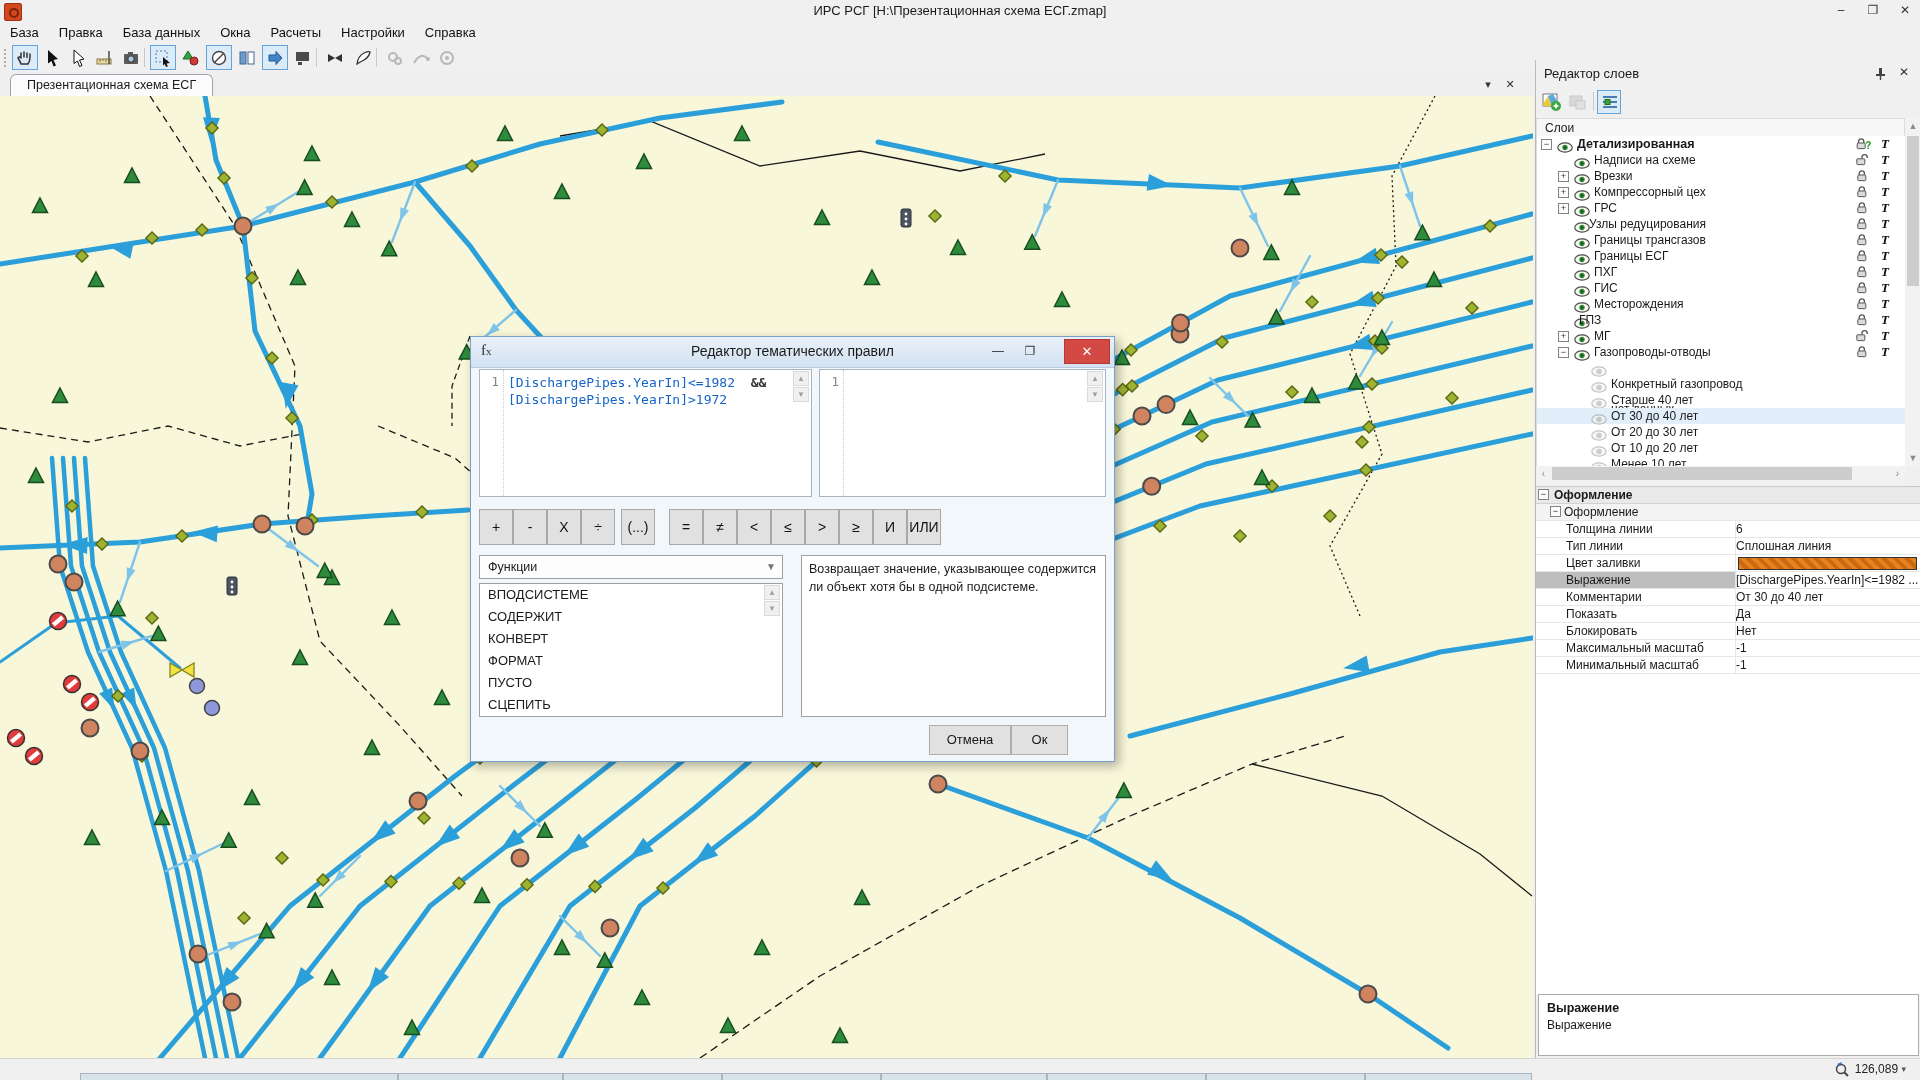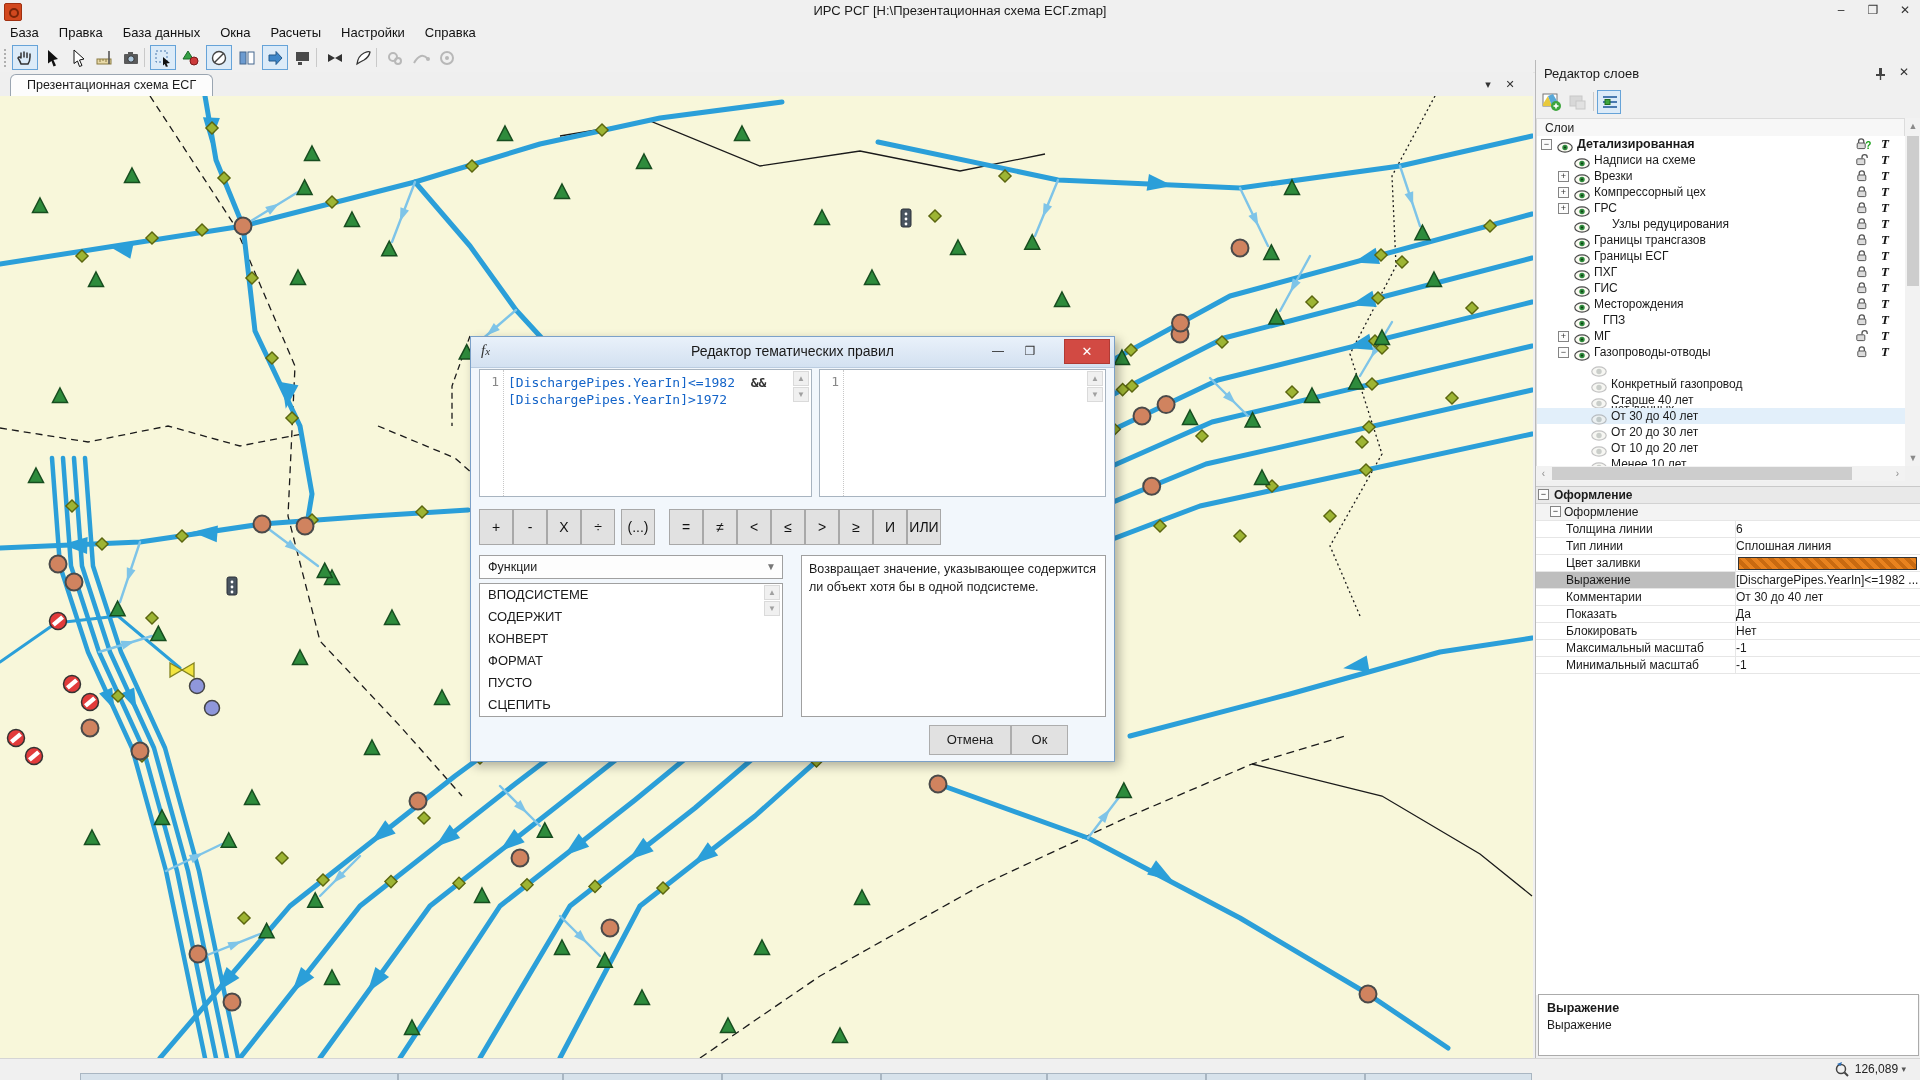--- a/index.html
+++ b/index.html
@@ -67,21 +67,21 @@
   .prow .pexp{position:absolute;top:2px;width:11px;height:11px;border:1px solid #848484;background:#FCFCFC;box-sizing:border-box;font-size:9px;line-height:8px;text-align:center;font-weight:normal;}
   .prow.selrow .pl{background:#BEBEBE;}
   .swatch{position:absolute;left:202px;top:2px;right:4px;height:11px;border:1px solid #333;
           background:repeating-linear-gradient(45deg,#E8821E 0 4px,#C96A10 4px 8px);}
   .p-desc{position:absolute;left:2px;top:934px;width:381px;height:62px;background:#FFFFFF;border:1px solid #ABABAB;box-sizing:border-box;padding:6px 8px;}
   .p-desc .t1{font-size:12.5px;font-weight:bold;}
   .p-desc .t2{font-size:12px;margin-top:3px;}
   
   .dialog{position:absolute;left:470px;top:336px;width:643px;height:424px;background:#F2F7FC;border:1px solid #7BA0C8;box-shadow:4px 4px 10px rgba(0,0,0,.3);}
   .d-title{position:absolute;left:0;top:0;width:100%;height:30px;background:linear-gradient(#E9F1FA,#D3E1F1);border-bottom:1px solid #BACCE0;}
-  .d-title .fx{position:absolute;left:10px;top:5px;font-family:"Liberation Serif",serif;font-style:italic;font-size:15px;color:#333;}
+  .d-title .fx{position:absolute;left:10px;top:5px;font-family:"Liberation Serif",serif;font-size:15px;color:#333;}
   .d-title .tt{position:absolute;left:0;right:0;top:6px;text-align:center;font-size:14px;color:#1a1a1a;}
   .d-min,.d-max{position:absolute;top:3px;width:28px;height:23px;text-align:center;line-height:22px;font-size:12px;color:#333;}
   .d-min{right:102px;} .d-max{right:70px;}
   .d-close{position:absolute;right:4px;top:2px;width:46px;height:25px;background:#D24A43;border:1px solid #B03A34;color:#fff;text-align:center;line-height:24px;font-size:13px;box-sizing:border-box;}
   .pane{position:absolute;top:32px;height:128px;background:#fff;border:1px solid #A8B4C0;box-sizing:border-box;}
   .pane .gut{position:absolute;left:0;top:0;width:24px;height:100%;border-right:1px dotted #C8C8C8;color:#888;
              font-family:"DejaVu Sans Mono",monospace;font-size:13px;text-align:right;padding:4px 4px 0 0;box-sizing:border-box;}
   .pane .code{position:absolute;left:28px;top:4px;right:22px;font-family:"DejaVu Sans Mono",monospace;font-size:13px;line-height:17px;white-space:pre-wrap;color:#1464C8;}
   .code .op{color:#333;font-weight:bold;}
   .pane .psc{position:absolute;right:1px;top:1px;width:17px;}
@@ -598,21 +598,21 @@
               <rect x="2.8" y="6" width="8" height="5.6" rx="1" fill="#DCDCDC" stroke="#555"></rect>
             </svg></span>
           <span class="tmark">T</span>
         </div>
         <div class="trow">
           <span class="eye" style="left: 37px;"><svg width="16" height="11" viewBox="0 0 16 11">
               <ellipse cx="8" cy="5.5" rx="7.2" ry="4.6" fill="#FBFBF2" stroke="#4A4A4A" stroke-width="1.2"></ellipse>
               <circle cx="8" cy="5.5" r="2.7" fill="#2E8B3C"></circle>
               <circle cx="8" cy="5.5" r="1.1" fill="#123F16"></circle>
             </svg></span>
-          <span class="lab" style="left: 75px;">Узлы редуцирования</span>
+          <span class="lab" style="left: 52px;">Узлы редуцирования</span>
           <span class="lock"><svg width="14" height="14" viewBox="0 0 14 14">
               <path d="M4.2 6 V4.4 a2.6 2.6 0 0 1 5.2 0 V6" fill="none" stroke="#555" stroke-width="1.3"></path>
               <rect x="2.8" y="6" width="8" height="5.6" rx="1" fill="#DCDCDC" stroke="#555"></rect>
             </svg></span>
           <span class="tmark">T</span>
         </div>
         <div class="trow">
           <span class="eye" style="left: 37px;"><svg width="16" height="11" viewBox="0 0 16 11">
               <ellipse cx="8" cy="5.5" rx="7.2" ry="4.6" fill="#FBFBF2" stroke="#4A4A4A" stroke-width="1.2"></ellipse>
               <circle cx="8" cy="5.5" r="2.7" fill="#2E8B3C"></circle>
@@ -676,21 +676,21 @@
               <rect x="2.8" y="6" width="8" height="5.6" rx="1" fill="#DCDCDC" stroke="#555"></rect>
             </svg></span>
           <span class="tmark">T</span>
         </div>
         <div class="trow">
           <span class="eye" style="left: 37px;"><svg width="16" height="11" viewBox="0 0 16 11">
               <ellipse cx="8" cy="5.5" rx="7.2" ry="4.6" fill="#FBFBF2" stroke="#4A4A4A" stroke-width="1.2"></ellipse>
               <circle cx="8" cy="5.5" r="2.7" fill="#2E8B3C"></circle>
               <circle cx="8" cy="5.5" r="1.1" fill="#123F16"></circle>
             </svg></span>
-          <span class="lab" style="left: 66px; text-align: right;">ГПЗ</span>
+          <span class="lab" style="left: 42px; text-align: right;">ГПЗ</span>
           <span class="lock"><svg width="14" height="14" viewBox="0 0 14 14">
               <path d="M4.2 6 V4.4 a2.6 2.6 0 0 1 5.2 0 V6" fill="none" stroke="#555" stroke-width="1.3"></path>
               <rect x="2.8" y="6" width="8" height="5.6" rx="1" fill="#DCDCDC" stroke="#555"></rect>
             </svg></span>
           <span class="tmark">T</span>
         </div>
         <div class="trow">
           <div class="exp" style="left: 21px;">+</div>
           <span class="eye" style="left: 37px;"><svg width="16" height="11" viewBox="0 0 16 11">
               <ellipse cx="8" cy="5.5" rx="7.2" ry="4.6" fill="#FBFBF2" stroke="#4A4A4A" stroke-width="1.2"></ellipse>

